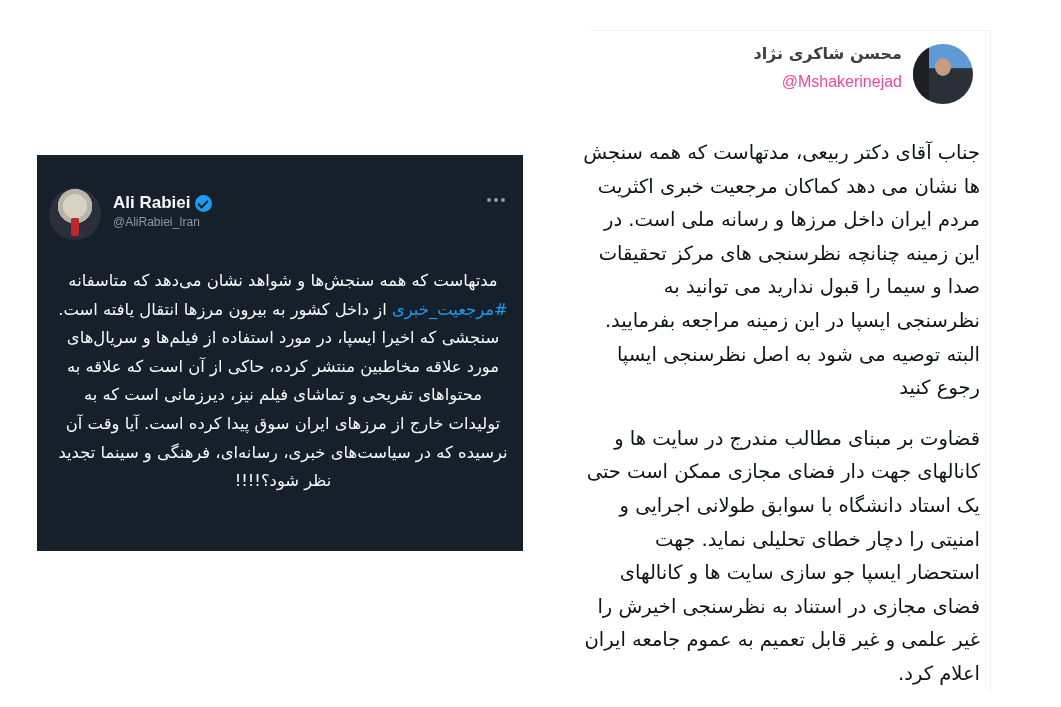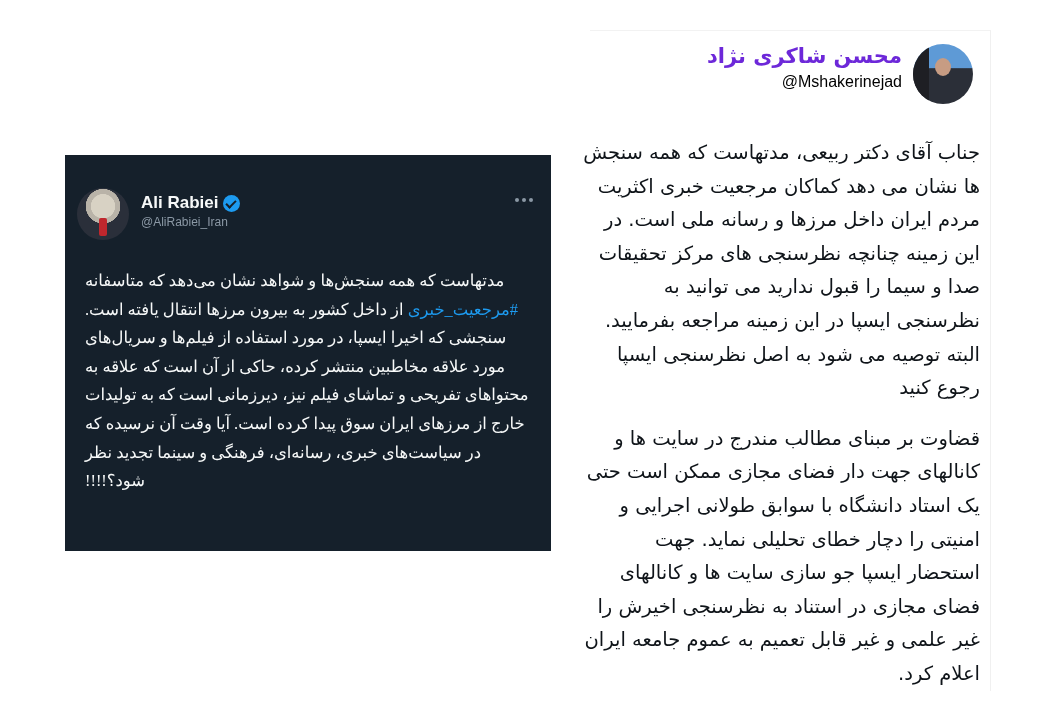--- a/index.html
+++ b/index.html
@@ -3,21 +3,21 @@
 <meta charset="utf-8">
 <style>
   html, body { margin: 0; padding: 0; }
   body {
     width: 1061px; height: 707px; background: #ffffff; position: relative; overflow: hidden;
     font-family: "DejaVu Sans", sans-serif;
   }
   
   .dark-card {
     position: absolute; left: 37px; top: 155px; width: 486px; height: 396px;
-    background: #15202b; color: #f7f9f9; box-sizing: border-box; margin-left: 28px;
+    background: #15202b; color: #f7f9f9; box-sizing: border-box;
   }
   .dark-card .avatar {
     position: absolute; left: 12px; top: 33px; width: 52px; height: 52px; border-radius: 50%;
     background: radial-gradient(circle at 50% 35%, #d8d2c4 0 28%, #b9b3a8 29% 40%, #2a2f3a 41% 100%);
     overflow: hidden;
   }
   .dark-card .avatar::after {
     content: ""; position: absolute; left: 22px; top: 30px; width: 8px; height: 18px; background: #c0272d; border-radius: 2px;
   }
   .dark-card .name {
@@ -34,21 +34,21 @@
   .dark-card .handle {
     position: absolute; left: 76px; top: 60px; font-family: "Liberation Sans", sans-serif;
     font-size: 12px; color: #8b98a5;
   }
   .dark-card .more {
     position: absolute; right: 14px; top: 40px; width: 22px; height: 10px; display: flex; gap: 3px; align-items: center; cursor: pointer;
   }
   .dark-card .more span { width: 4px; height: 4px; border-radius: 50%; background: #8b98a5; display: inline-block; }
   .dark-card .body {
     position: absolute; right: 14px; top: 112px; width: 452px;
-    direction: rtl; text-align: left; font-size: 16.4px; line-height: 28.6px; color: #f7f9f9; font-family: Liberation Serif, serif;
+    direction: rtl; text-align: center; font-size: 16.4px; line-height: 28.6px; color: #f7f9f9;
   }
   .dark-card .body p { margin: 0; }
   .hashtag { color: #1d9bf0; }
 
   
   .light-card {
     position: absolute; left: 590px; top: 30px; width: 400px; height: 660px;
     border-top: 1px solid #f2f2f2; border-right: 1px solid #f0f0f0;
   }
   .light-card .avatar {
@@ -57,25 +57,25 @@
     overflow: hidden;
   }
   .light-card .avatar::before {
     content: ""; position: absolute; left: 22px; top: 14px; width: 16px; height: 18px; border-radius: 50%; background: #c79c83;
   }
   .light-card .avatar::after {
     content: ""; position: absolute; left: 0; top: 0; width: 16px; height: 60px; background: #1e1f24;
   }
   .light-card .name {
     position: absolute; right: 88px; top: 13px; direction: rtl;
-    font-weight: bold; font-size: 21px; color: #6d28d9; text-align: right;
+    font-weight: bold; font-size: 16px; color: #404040; text-align: right;
   }
   .light-card .handle {
     position: absolute; right: 88px; top: 42px; font-family: "Liberation Sans", sans-serif;
-    font-size: 16px; color: #000000;
+    font-size: 16px; color: #ec4899;
   }
   .light-card .body {
     position: absolute; right: 10px; top: 105px; width: 400px;
     direction: rtl; text-align: right; font-size: 19.5px; line-height: 33.6px; color: #0f1419;
   }
   .light-card .body p { margin: 0 0 17px 0; }
 </style>
 </head>
 <body>
 

